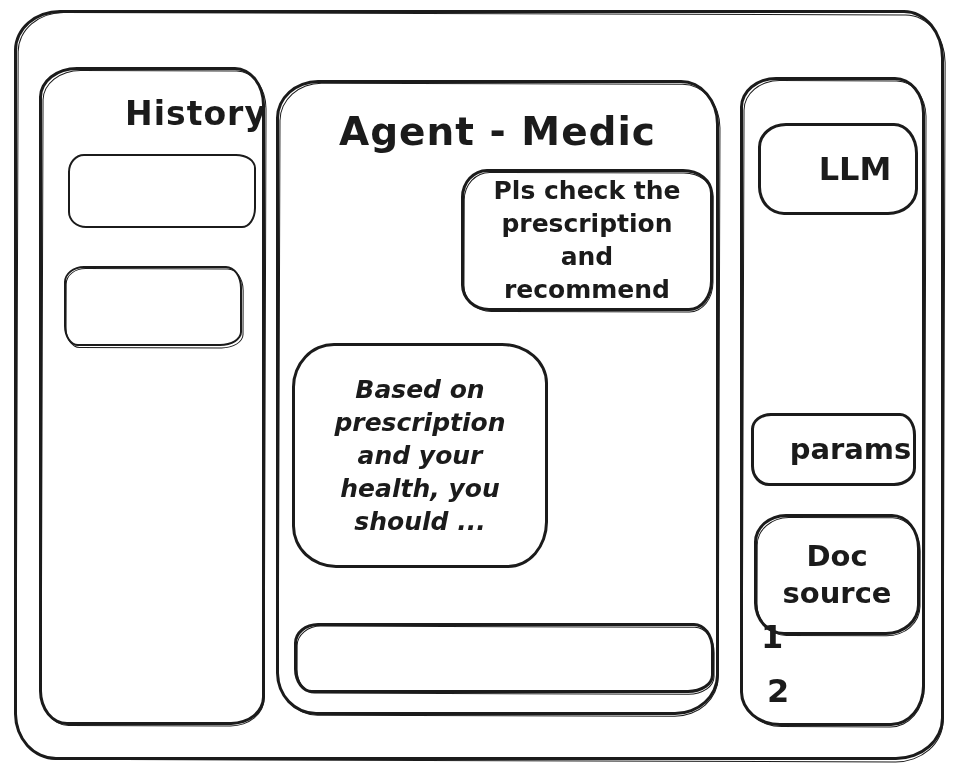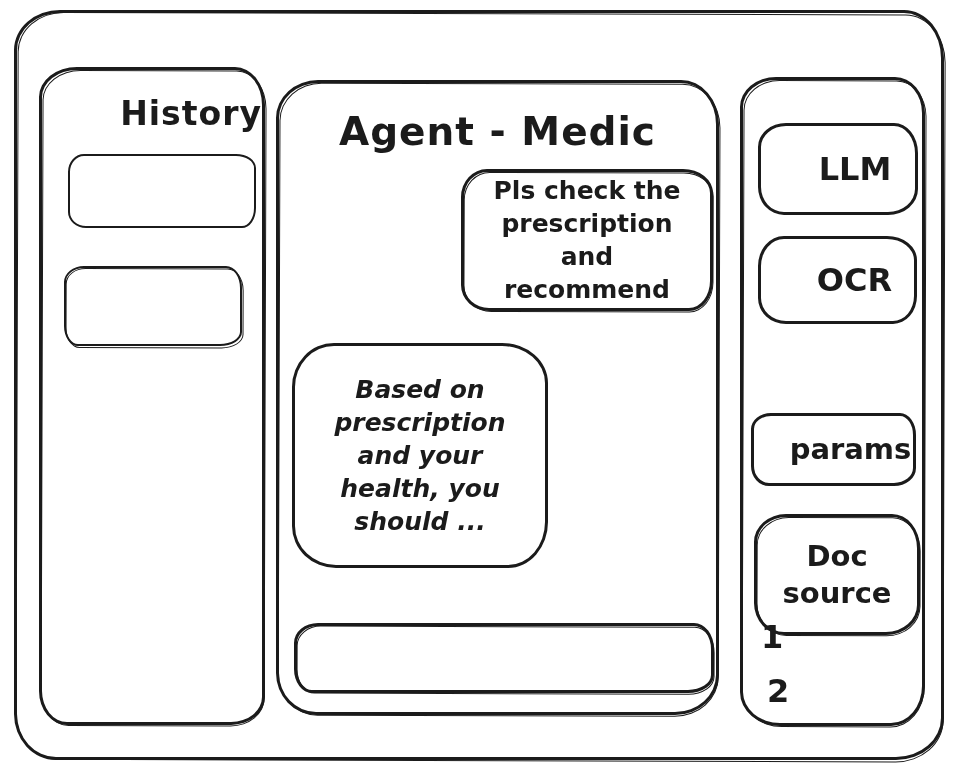--- a/index.html
+++ b/index.html
@@ -26,21 +26,21 @@
     border-width:3.4px;
     border-radius:46px 40px 48px 42px / 40px 48px 42px 46px;
   }
   
   .history {
     left:22px; top:54px; width:226px; height:658px;
     border-radius:38px 30px 34px 28px / 30px 38px 28px 34px;
   }
   .panel-title {
     position:absolute; top:24px; left:0; width:100%;
-    text-align:right; font-size:33px; font-weight:bold; letter-spacing:1px;
+    text-align:center; font-size:33px; font-weight:bold; letter-spacing:1px;padding-left:44px;
   }
   .hist-item { border-width:2.6px; }
   .hist-1 { left:26px; top:84px;  width:188px; height:74px;
             border-radius:16px 20px 14px 18px / 18px 14px 20px 16px; }
   .hist-2 { left:22px; top:196px; width:178px; height:80px;
             border-radius:20px 16px 22px 14px / 16px 22px 14px 20px; }
   
   .chat {
     left:259px; top:67px; width:443px; height:635px;
     border-radius:42px 38px 44px 40px / 38px 44px 40px 42px;
@@ -116,21 +116,20 @@
       <div class="chat-title">Agent - Medic</div>
       <div class="sketch double bubble user">Pls check the prescription and recommend</div>
       <div class="sketch bubble assistant">Based on prescription and your health, you should ...</div>
       <div class="sketch double input-wrap">
         <input class="msg-input" placeholder="" style="">
       </div>
     </main>
 
     <aside class="sketch double tools">
       <button class="tool llm">LLM</button>
-      <button class="tool ocr">OCR</button>
       <button class="tool params">params</button>
       <button class="tool docsource double">Doc source</button>
       <div class="doc-num n1">1</div>
       <div class="doc-num n2">2</div>
     </aside>
 
   </div>
 </div>
 
 </body></html>

